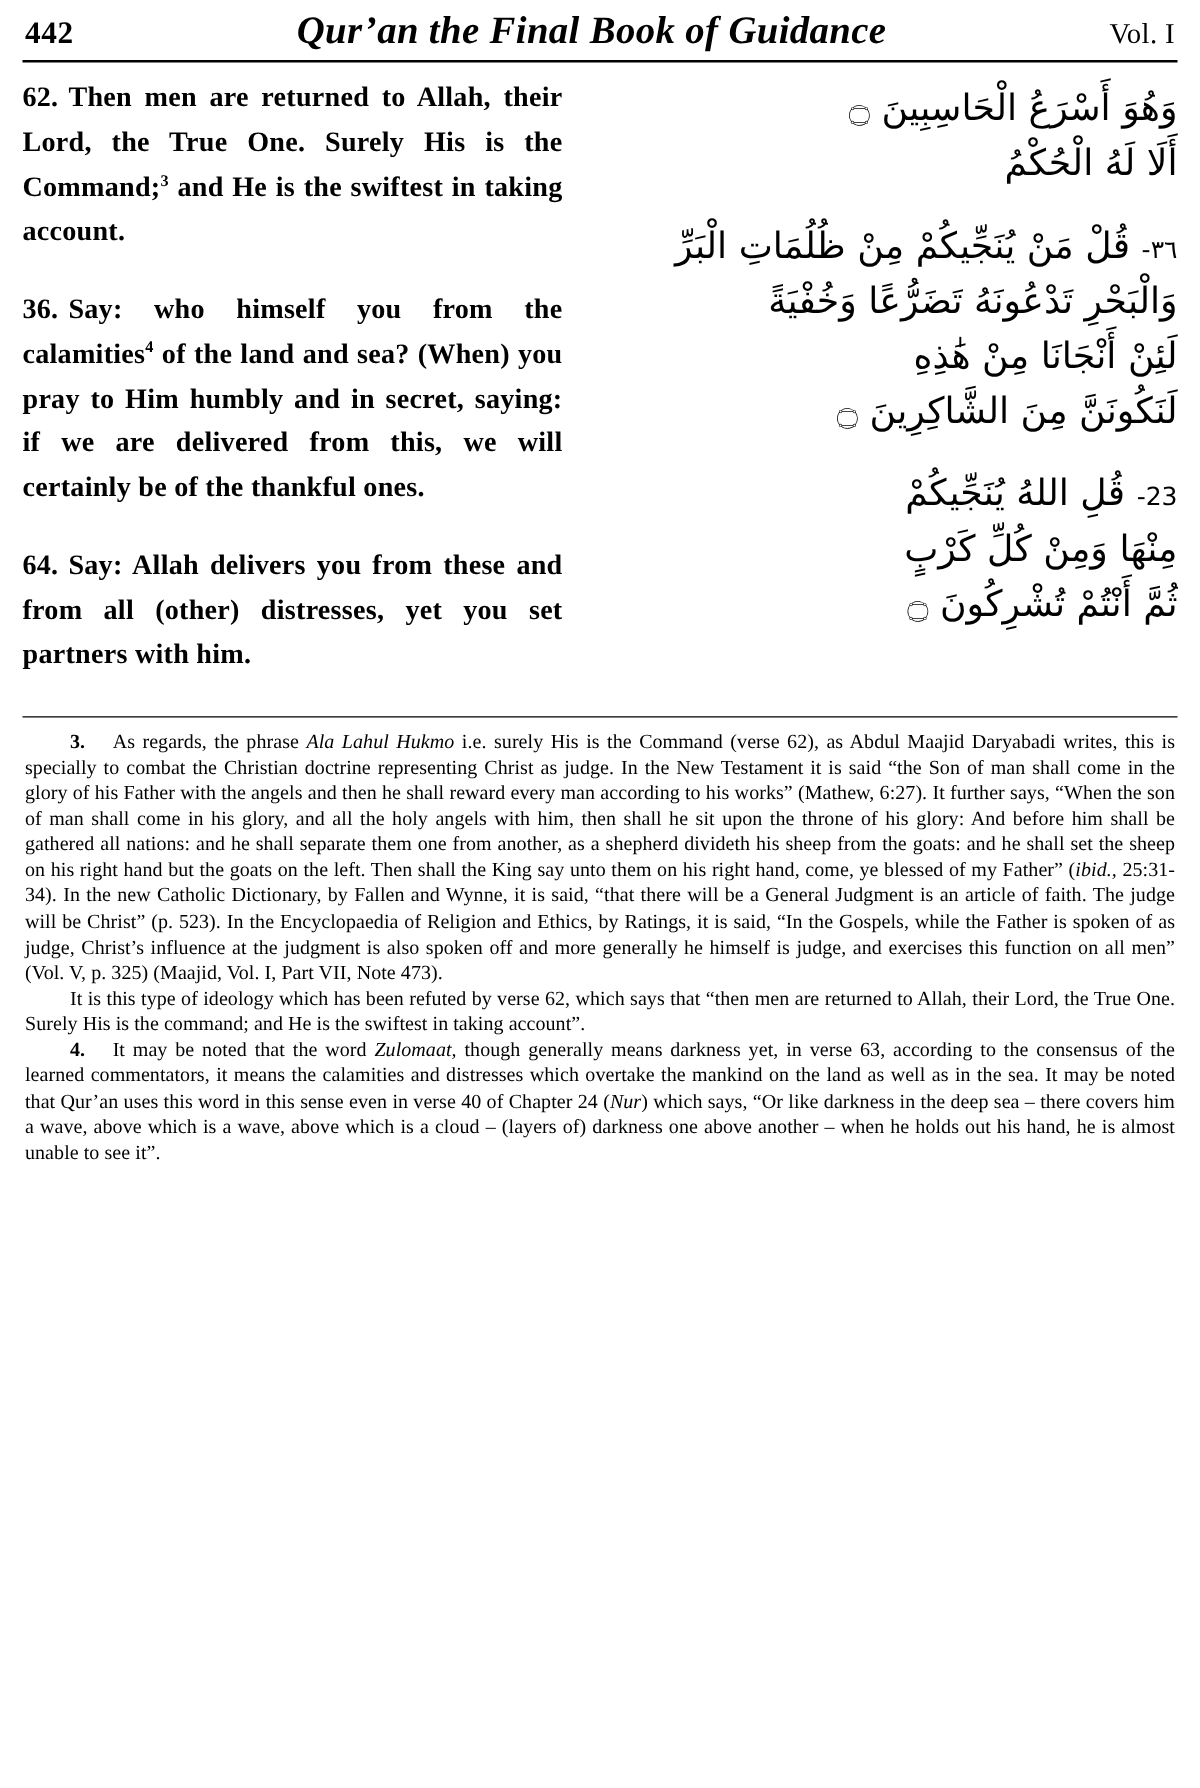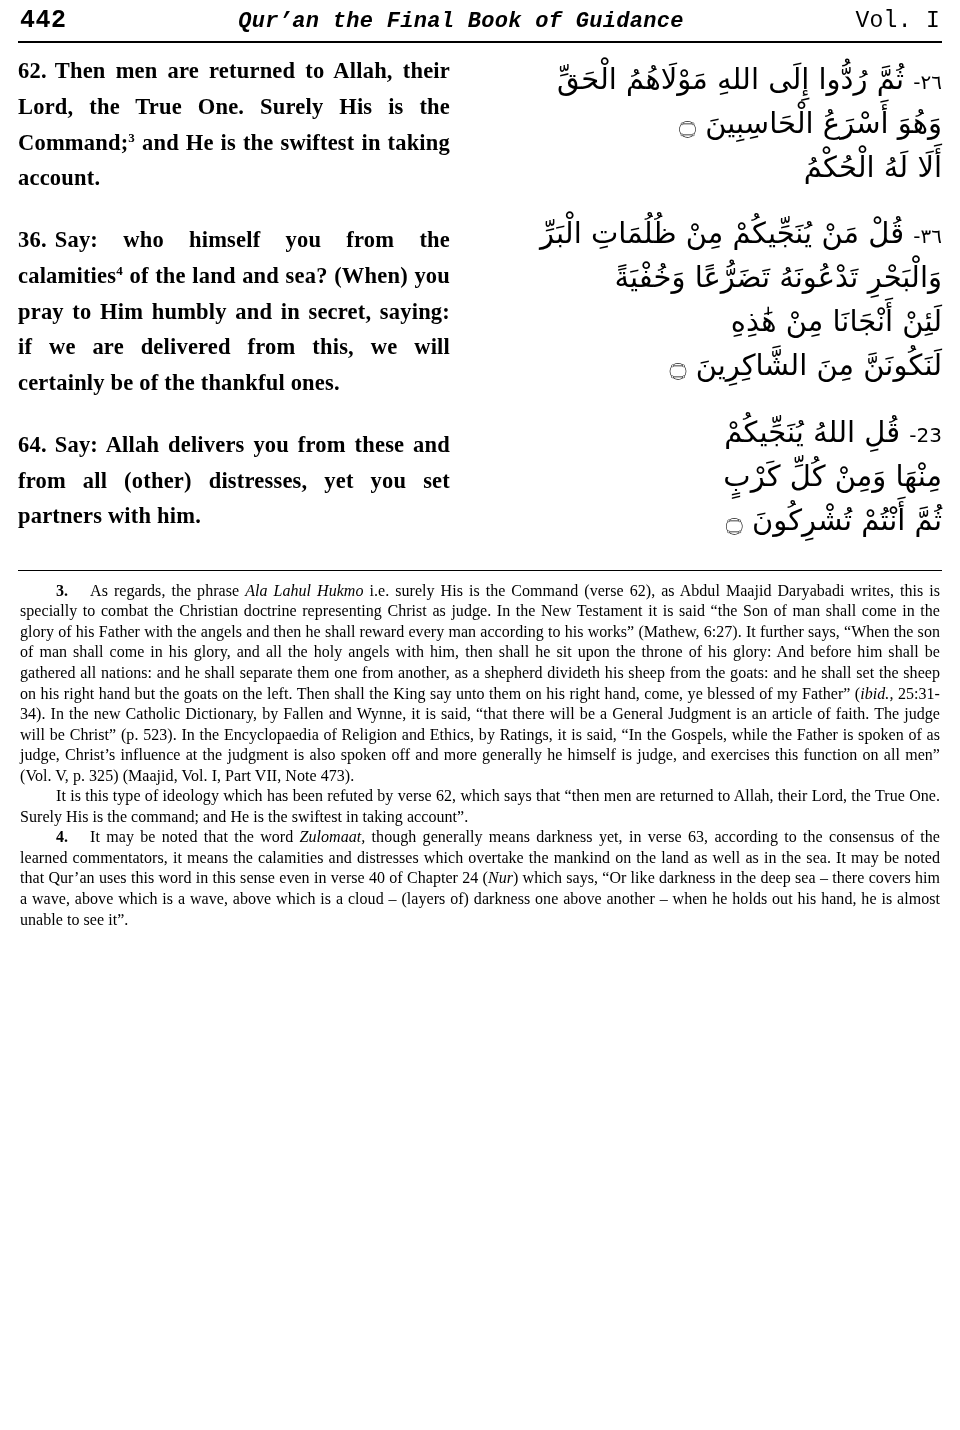--- a/index.html
+++ b/index.html
@@ -21,29 +21,29 @@
     box-sizing: border-box;
     padding: 0 14px;
   }
 
   
   .header {
     display: flex;
     align-items: baseline;
     justify-content: center;
     padding: 6px 6px 4px 6px;
-    font-family: Liberation Mono, monospace;
+    font-family: Liberation Serif, serif;
   }
   .header .folio {
     font-size: 25px;
     font-weight: bold;
     letter-spacing: 0.5px;
   }
   .header .book-title {
-    font-size: 22px;
+    font-size: 31px;
     font-style: italic;
     font-weight: bold;
     letter-spacing: 0.3px;
     text-align: center;
     flex: 1;
   }
   .header .vol {
     font-size: 23px;
     font-weight: normal;
     letter-spacing: 0.3px;
@@ -161,21 +161,20 @@
         </div>
         <div class="verse-block">
           <p><span class="vnum">36.</span><span>Say: who himself you from the calamities</span><sup class="fn">4</sup><span> of the land and sea? (When) you pray to Him humbly and in secret, saying: if we are delivered from this, we will certainly be of the thankful ones.</span></p>
         </div>
         <div class="verse-block">
           <p><span class="vnum">64.</span><span>Say: Allah delivers you from these and from all (other) distresses, yet you set partners with him.</span></p>
         </div>
       </div>
     <div class="arabic-col">
         <div class="ar-verse">
-          <div class="ar-line"><span class="ar-num">٦٢-</span><span> </span><span>ثُمَّ رُدُّوا إِلَى اللهِ مَوْلَاهُمُ الْحَقِّ</span></div>
           <div class="ar-line"><span>وَهُوَ أَسْرَعُ الْحَاسِبِينَ ۝</span></div>
           <div class="ar-line"><span>أَلَا لَهُ الْحُكْمُ</span></div>
         </div>
         <div class="ar-verse">
           <div class="ar-line"><span class="ar-num">٦٣-</span><span> </span><span>قُلْ مَنْ يُنَجِّيكُمْ مِنْ ظُلُمَاتِ الْبَرِّ</span></div>
           <div class="ar-line"><span>وَالْبَحْرِ تَدْعُونَهُ تَضَرُّعًا وَخُفْيَةً</span></div>
           <div class="ar-line"><span>لَئِنْ أَنْجَانَا مِنْ هَٰذِهِ</span></div>
           <div class="ar-line"><span>لَنَكُونَنَّ مِنَ الشَّاكِرِينَ ۝</span></div>
         </div>
         <div class="ar-verse">

